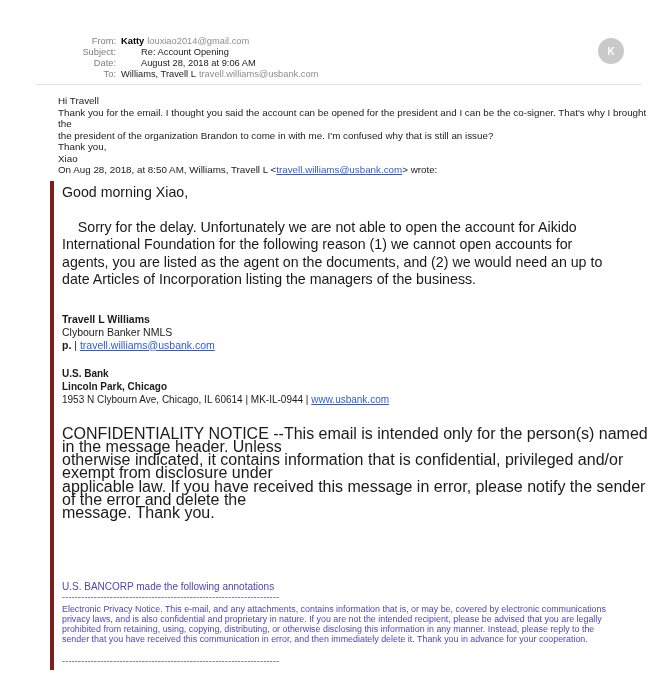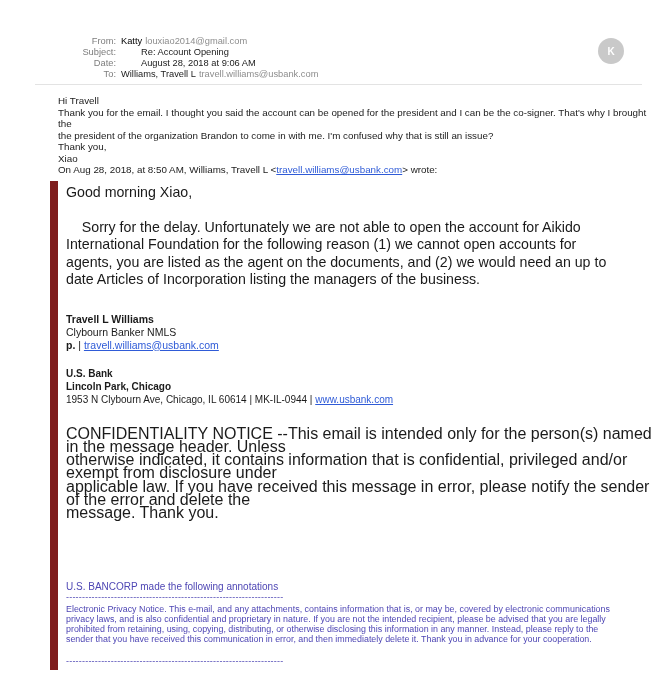--- a/index.html
+++ b/index.html
@@ -7,21 +7,21 @@
     width:657px; height:676px; background:#ffffff; overflow:hidden;
     font-family:"Liberation Sans","DejaVu Sans",sans-serif; color:#1b1b1b;
     -webkit-font-smoothing:antialiased;
   }
   .page { position:relative; width:657px; height:676px; }
 
   
   .hdr { position:absolute; top:36px; left:38px; font-size:9.3px; line-height:11px; }
   .hrow { display:flex; }
   .hlabel { width:78px; flex:none; text-align:right; color:#7d7d7d; margin-right:5px; }
-  .hname { font-weight:normal; color:#000; margin-right:3px;margin-top:36px; }
+  .hname { font-weight:bold; color:#000; margin-right:3px;margin-top:36px; }
   .hname-plain { color:#1b1b1b; margin-right:3px; }
   .hmuted { color:#8d8d8d; }
   .hdark { color:#1b1b1b;margin-left:20px; }
 
   .avatar {
     position:absolute; top:38px; left:598px; width:26px; height:26px;
     border-radius:50%; background:#c9c9c9; color:#ffffff;
     display:flex; align-items:center; justify-content:center;
     font-size:10px; font-weight:bold;
   }
@@ -31,21 +31,21 @@
   
   .content { position:absolute; top:95px; left:58px; width:599px; font-size:9.8px; line-height:11.5px; }
   .content p { margin:0; }
   .prewrap { white-space:pre-wrap; }
   .mt11 { margin-top:11px; }
   .mt8  { margin-top:8px; }
   a.link { color:#2f5bd7; text-decoration:underline; cursor:pointer; }
 
   blockquote.quote {
     margin:5px 0 0 -8px; padding:3px 0 4px 8px;
-    border-left:8px solid #7f1d1d;
+    border-left:4px solid #7f1d1d;
   }
   .q-large { font-size:14.2px; line-height:17.5px; color:#1a1a1a; white-space:pre-wrap; }
 
   .sig { margin-top:24px; font-size:10.5px; line-height:13px; }
   .sig-bank { margin-top:15px; font-size:10px; line-height:13px; }
   .bold { font-weight:bold; }
 
   .conf { margin-top:21px; font-size:16px; line-height:13.3px; white-space:pre-wrap; }
 
   .annot { margin-top:62px; color:#4e46b4; }

